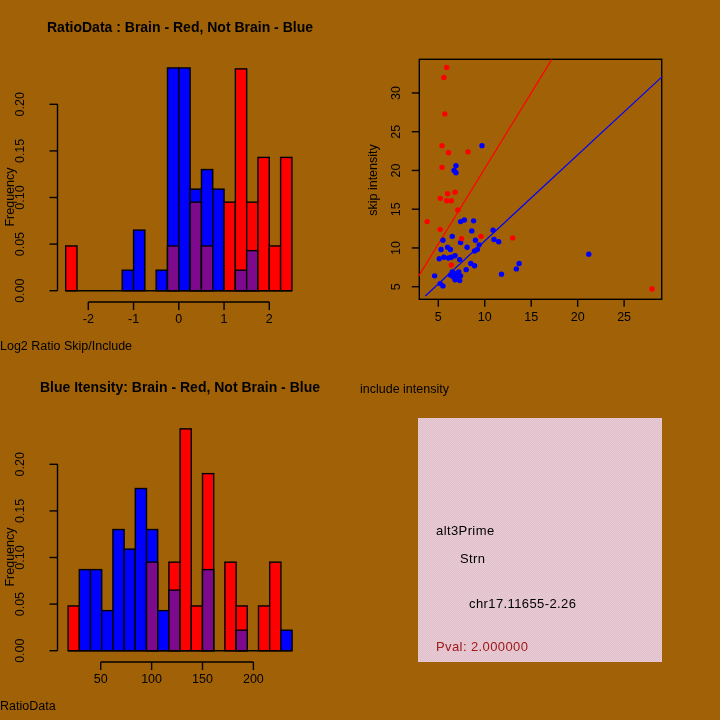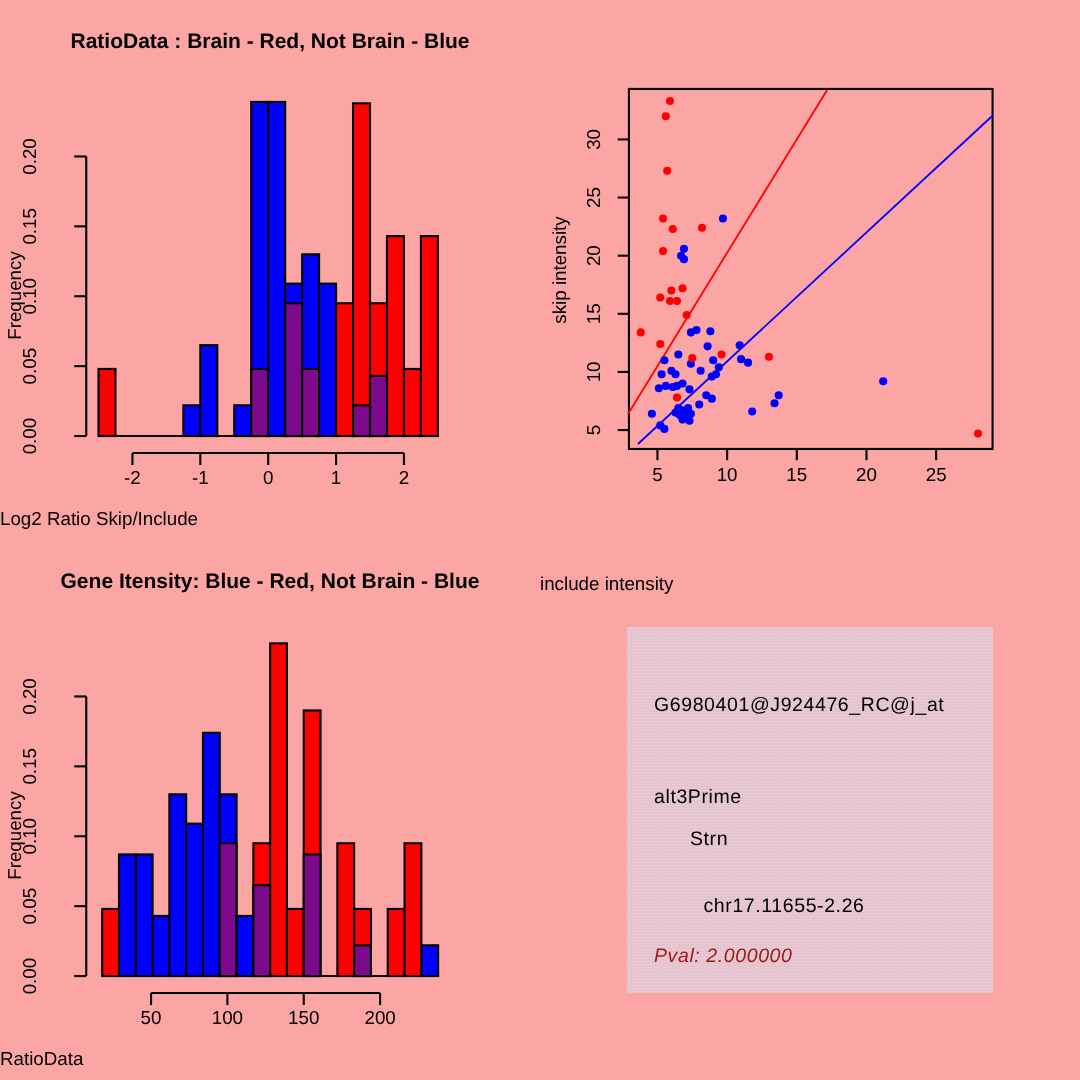--- a/index.html
+++ b/index.html
@@ -1,16 +1,16 @@
 <!DOCTYPE html>
 <html><head>
 <meta charset="utf-8">
 <style>
   html,body{margin:0;padding:0;background:#fff;}
-  #figure{position:relative;width:720px;height:720px;background:#fca5a5;overflow:hidden;
+  #figure{position:relative;width:720px;height:720px;background:#a16207;overflow:hidden;
           font-family:"Liberation Sans",sans-serif;}
   .panel{position:absolute;width:360px;height:360px;}
   .panel svg{position:absolute;left:0;top:0;}
   .panel-title{position:absolute;top:19px;left:0;width:360px;text-align:center;
                font-weight:bold;font-size:14px;color:#000;white-space:nowrap;}
   .x-label{position:absolute;left:0;width:360px;text-align:left;font-size:12.5px;color:#000;}
   .y-label{position:absolute;transform:translate(-50%,-50%) rotate(-90deg);
            font-size:12.5px;color:#000;white-space:nowrap;}
   #info-box{position:absolute;left:58px;top:58px;width:244px;height:244px;
             background-color:#eec7d0;
@@ -169,21 +169,21 @@
         <circle cx="121.03399999999999" cy="236.325" r="2.7" fill="#ff0000"></circle>
         <circle cx="152.62" cy="237.875" r="2.7" fill="#ff0000"></circle>
         <circle cx="91.306" cy="265" r="2.7" fill="#ff0000"></circle>
         <circle cx="291.96999999999997" cy="289.025" r="2.7" fill="#ff0000"></circle>
       </svg>
     <div class="x-label" style="top:342px;margin-top:40px;">include intensity</div>
     <div class="y-label" style="left:13px;top:180px;">skip intensity</div>
   </div>
 
   <div class="panel" style="left:0;top:360px;">
-    <div class="panel-title">Gene Itensity: Blue - Red, Not Brain - Blue</div>
+    <div class="panel-title">Blue Itensity: Brain - Red, Not Brain - Blue</div>
     <svg id="svg-hist2" width="360" height="360">
         <line x1="57.5" y1="290.7" x2="57.5" y2="104.29999999999998" stroke="#000" stroke-width="1.4"></line>
         <line x1="49.5" y1="290.7" x2="57.5" y2="290.7" stroke="#000" stroke-width="1.4"></line>
         <text x="24" y="290.7" transform="rotate(-90 24 290.7)" text-anchor="middle" font-family="&quot;Liberation Sans&quot;,sans-serif" font-size="12.5px" fill="#000">0.00</text>
         <line x1="49.5" y1="244.1" x2="57.5" y2="244.1" stroke="#000" stroke-width="1.4"></line>
         <text x="24" y="244.1" transform="rotate(-90 24 244.1)" text-anchor="middle" font-family="&quot;Liberation Sans&quot;,sans-serif" font-size="12.5px" fill="#000">0.05</text>
         <line x1="49.5" y1="197.5" x2="57.5" y2="197.5" stroke="#000" stroke-width="1.4"></line>
         <text x="24" y="197.5" transform="rotate(-90 24 197.5)" text-anchor="middle" font-family="&quot;Liberation Sans&quot;,sans-serif" font-size="12.5px" fill="#000">0.10</text>
         <line x1="49.5" y1="150.9" x2="57.5" y2="150.9" stroke="#000" stroke-width="1.4"></line>
         <text x="24" y="150.9" transform="rotate(-90 24 150.9)" text-anchor="middle" font-family="&quot;Liberation Sans&quot;,sans-serif" font-size="12.5px" fill="#000">0.15</text>
@@ -221,21 +221,20 @@
         <rect x="258.49" y="245.964" width="11.198" height="44.736000000000004" fill="#ff0000" stroke="#000" stroke-width="1.4"></rect>
         <rect x="269.688" y="202.15999999999997" width="11.198" height="88.54" fill="#ff0000" stroke="#000" stroke-width="1.4"></rect>
         <rect x="280.886" y="270.19599999999997" width="11.198" height="20.503999999999998" fill="#0000ff" stroke="#000" stroke-width="1.4"></rect>
       </svg>
     <div class="x-label" style="top:339px;">RatioData</div>
     <div class="y-label" style="left:10px;top:197px;">Frequency</div>
   </div>
 
   <div class="panel" style="left:360px;top:360px;">
     <div id="info-box">
-      <div class="info-line" style="top: 44px; color: rgb(0, 0, 0);">G6980401@J924476_RC@j_at</div>
       <div class="info-line" style="top: 105px; color: rgb(0, 0, 0);">alt3Prime</div>
       <div class="info-line" style="top: 133px; color: rgb(0, 0, 0); margin-left: 24px;">Strn</div>
       <div class="info-line" style="top: 178px; color: rgb(0, 0, 0); margin-left: 33px;">chr17.11655-2.26</div>
-      <div class="info-line" style="top: 211px; color: rgb(160, 24, 24); font-style: italic;">Pval: 2.000000</div>
+      <div class="info-line" style="top: 221px; color: rgb(160, 24, 24);">Pval: 2.000000</div>
     </div>
   </div>
 
 </div>
 
 </body></html>

